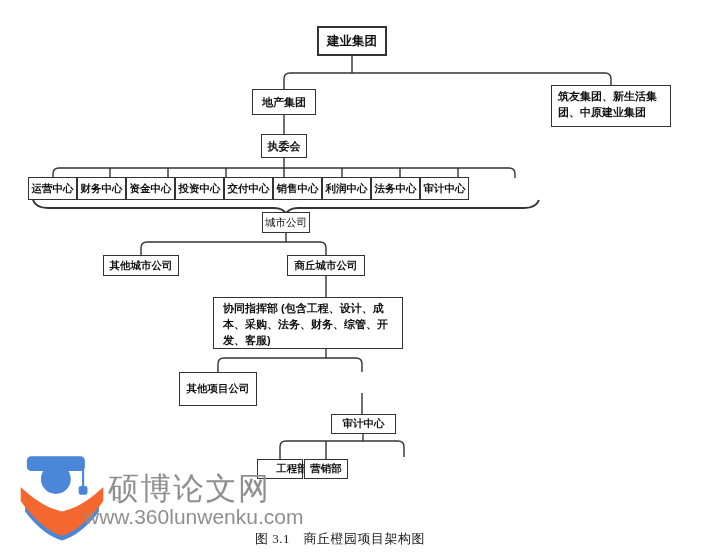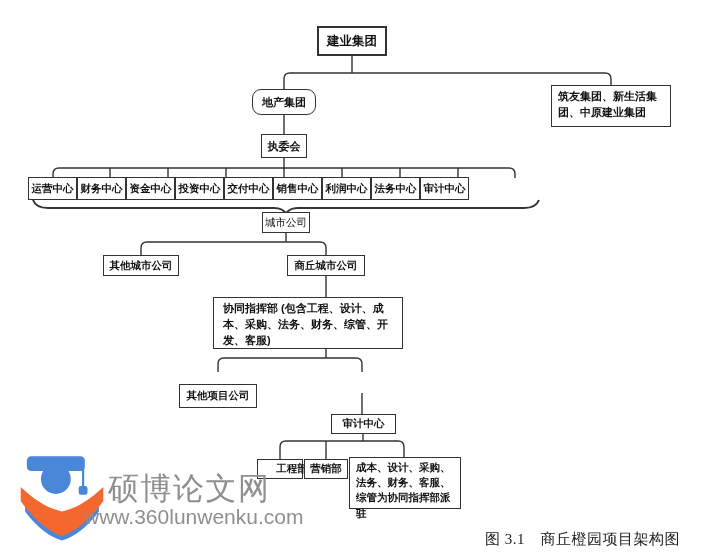--- a/index.html
+++ b/index.html
@@ -18,22 +18,22 @@
   .node.root{border-width:2px;font-size:12.5px;text-align:center;}
   .node.multi{white-space:normal;justify-content:flex-start;text-align:left;
     align-items:flex-start;line-height:1.45;}
   .node.small{font-size:10.5px;}
   .centers-row{
     position:absolute;left:28px;top:177px;width:512px;height:23px;z-index:2;
     display:flex;
   }
   .centers-row .node{position:static;width:49px;height:23px;font-size:10.5px;flex:0 0 auto;}
   .caption{
-    position:absolute;left:0;top:530px;width:680px;z-index:2;text-align:right;
-    font-family:"Liberation Serif","DejaVu Serif",serif;font-size:15px;
+    position:absolute;left:0;top:530px;width:680px;z-index:2;text-align:center;
+    font-family:"Liberation Serif","DejaVu Serif",serif;font-size:13px;
     letter-spacing:.5px;color:#1a1a1a;
   }
   .logo{position:absolute;left:18px;top:450px;z-index:3;}
   .site-name{
     position:absolute;left:108px;top:468px;z-index:3;font-size:31px;
     letter-spacing:1.5px;color:var(--watermark_text,#8f8f8f);font-weight:400;
   }
   .site-url{
     position:absolute;left:84px;top:505px;z-index:3;font-size:21px;
     color:var(--watermark_text,#8f8f8f);
@@ -60,21 +60,21 @@
     <path d="M326,349 V358"></path>
     <path d="M218,372 V364 Q218,358 224,358 H356 Q362,358 362,364 V372"></path>
     <path d="M362,393 V414"></path>
     <path d="M363,434 V441"></path>
     <path d="M280,459 V447 Q280,441 286,441 H398 Q404,441 404,447 V457"></path>
     <path d="M326,441 V459"></path>
   </svg>
 
   <div class="node root" style="left:317px;top:26px;width:70px;height:30px;">建业集团</div>
 
-  <div class="node" style="left:252px;top:89px;width:64px;height:26px;border-radius:9px;">地产集团</div>
+  <div class="node" style="left:252px;top:89px;width:64px;height:26px;">地产集团</div>
 
   <div class="node multi" style="left:551px;top:85px;width:120px;height:42px;padding:3px 6px;">筑友集团、新生活集团、中原建业集团</div>
 
   <div class="node" style="left:261px;top:134px;width:46px;height:24px;">执委会</div>
 
   <div class="centers-row">
     <div class="node">运营中心</div>
     <div class="node">财务中心</div>
     <div class="node">资金中心</div>
     <div class="node">投资中心</div>
@@ -86,30 +86,29 @@
   </div>
 
   <div class="node small" style="left:262px;top:212px;width:48px;height:21px;font-weight:normal;">城市公司</div>
 
   <div class="node small" style="left:287px;top:255px;width:78px;height:21px;">商丘城市公司</div>
 
   <div class="node small" style="left:103px;top:255px;width:76px;height:21px;">其他城市公司</div>
 
   <div class="node multi" style="left:213px;top:297px;width:190px;height:52px;padding:3px 9px;">协同指挥部 (包含工程、设计、成本、采购、法务、财务、综管、开发、客服)</div>
 
-  <div class="node small" style="left:179px;top:384px;width:78px;height:24px;">其他项目公司</div>
+  <div class="node small" style="left:179px;top:372px;width:78px;height:34px;">其他项目公司</div>
 
 
   <div class="node small" style="left:331px;top:414px;width:65px;height:20px;">审计中心</div>
 
   <div class="node small" style="left:257px;top:459px;width:46px;height:20px;padding-left:24px;">工程部</div>
 
   <div class="node small" style="left:304px;top:459px;width:44px;height:20px;">营销部</div>
 
-  <div class="node multi" style="left:349px;top:457px;width:112px;height:52px;padding:2px 6px;font-size:10.5px;">成本、设计、采购、法务、财务、客服、综管为协同指挥部派驻</div>
 
   <svg class="logo" width="88" height="94" viewBox="0 0 100 107">
     <path d="M74,18 V42" stroke="var(--logo_blue,#4a87d8)" stroke-width="2.5" fill="none"></path>
     <rect x="69" y="41" width="10" height="10" rx="2.5" fill="var(--logo_blue,#4a87d8)"></rect>
     <polygon points="84,54.5 85.7,58.3 89.8,58.8 86.8,61.6 87.6,65.6 84,63.6 80.4,65.6 81.2,61.6 78.2,58.8 82.3,58.3" fill="var(--logo_star,#f5a623)"></polygon>
     <circle cx="43" cy="33" r="17" fill="var(--logo_blue,#4a87d8)"></circle>
     <rect x="10" y="7" width="66" height="17" rx="5" fill="var(--logo_blue,#4a87d8)"></rect>
     <path d="M8,58 C24,74 38,83 50,86 C62,83 76,74 92,58 L92,70 C77,90 63,99 50,103 C37,99 23,90 8,70 Z" fill="var(--logo_blue,#4a87d8)"></path>
     <path d="M3,42 C20,58 36,67 50,70 C64,67 80,58 97,42 L97,58 C81,81 64,93 50,98 C36,93 19,81 3,58 Z" fill="var(--logo_orange,#f4672e)"></path>
   </svg>

